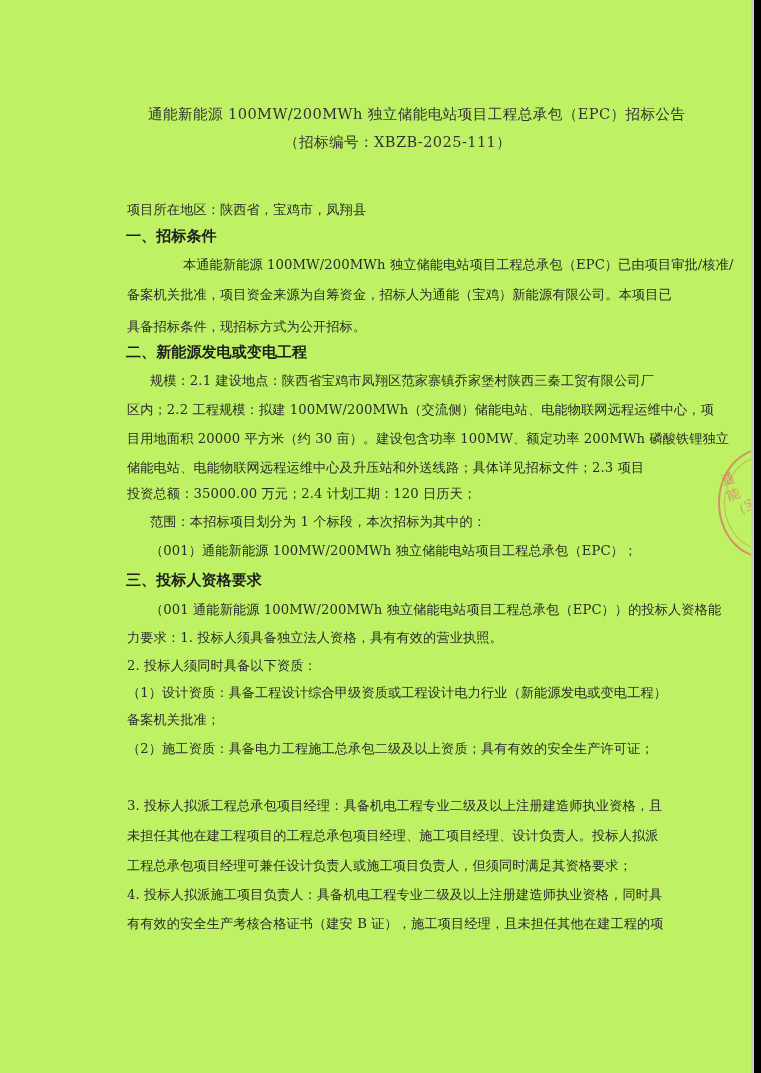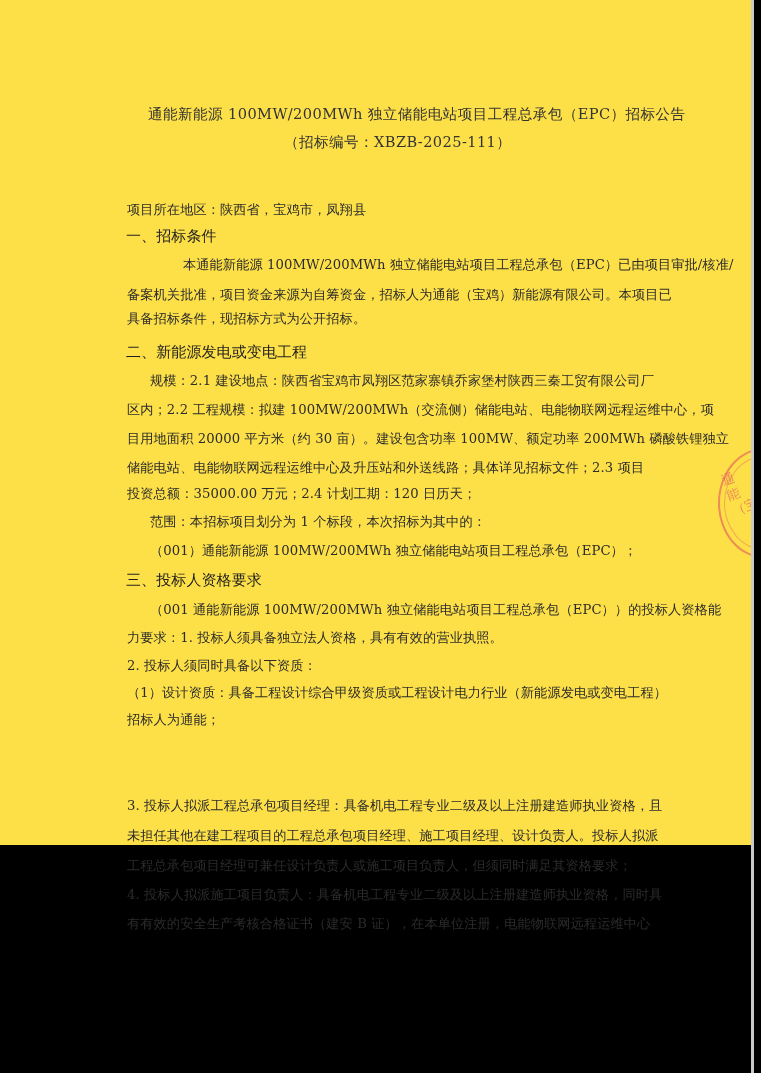--- a/index.html
+++ b/index.html
@@ -3,33 +3,33 @@
 <meta charset="utf-8">
 <style>
   html, body { margin: 0; padding: 0; }
   body {
     width: 761px; height: 1073px; overflow: hidden; position: relative;
     background: #000000;
     font-family: "DejaVu Serif", "Liberation Serif", serif;
     color: #2b2b2b;
   }
   .page {
-    position: absolute; left: 0; top: 0; width: 754px; height: 845px;
-    background: #fde047;
+    position: absolute; left: 0; top: 0; width: 754px; height: 1073px;
+    background: #bef264;
   }
   .page-edge {
     position: absolute; left: 751px; top: 0; width: 3px; height: 1073px;
     background: #c9c9c9;
   }
   .line {
     position: absolute; white-space: nowrap; font-size: 13.2px; line-height: 18px;
     letter-spacing: 0.1px;
   }
   .title { font-size: 14.6px; letter-spacing: 0.4px; color: #333; }
-  .heading { font-family: "DejaVu Sans", "Liberation Sans", sans-serif; font-weight: normal; font-size: 15px; color: #1e1e1e; }
+  .heading { font-family: "DejaVu Sans", "Liberation Sans", sans-serif; font-weight: bold; font-size: 15px; color: #1e1e1e; }
   .stamp {
     position: absolute; left: 718px; top: 448px; width: 92px; height: 110px;
     border: 2px solid rgba(225, 70, 100, 0.55); border-radius: 50%;
     box-sizing: border-box;
   }
   .stamp-inner {
     position: absolute; left: 724px; top: 456px; width: 80px; height: 94px;
     border: 1px solid rgba(225, 70, 100, 0.35); border-radius: 50%;
     box-sizing: border-box;
   }
@@ -46,42 +46,43 @@
 <div class="page">
 
   <div class="line title" style="left:148px; top:105px;">通能新能源 100MW/200MWh 独立储能电站项目工程总承包（EPC）招标公告</div>
   <div class="line title" style="left:284px; top:133px;">（招标编号：XBZB-2025-111）</div>
 
   <div class="line" style="left:127px; top:201px;">项目所在地区：陕西省，宝鸡市，凤翔县</div>
 
   <div class="line heading" style="left:126px; top:227px;">一、招标条件</div>
   <div class="line" style="left:150px; top:256px;margin-left:33px;">本通能新能源 100MW/200MWh 独立储能电站项目工程总承包（EPC）已由项目审批/核准/</div>
   <div class="line" style="left:127px; top:286px;">备案机关批准，项目资金来源为自筹资金，招标人为通能（宝鸡）新能源有限公司。本项目已</div>
-  <div class="line" style="left:127px; top:310px;">具备招标条件，现招标方式为公开招标。</div>
+  <div class="line" style="left:127px; top:318px;">具备招标条件，现招标方式为公开招标。</div>
 
   <div class="line heading" style="left:126px; top:343px;">二、新能源发电或变电工程</div>
   <div class="line" style="left:150px; top:372px;">规模：2.1 建设地点：陕西省宝鸡市凤翔区范家寨镇乔家堡村陕西三秦工贸有限公司厂</div>
   <div class="line" style="left:127px; top:401px;">区内；2.2 工程规模：拟建 100MW/200MWh（交流侧）储能电站、电能物联网远程运维中心，项</div>
   <div class="line" style="left:127px; top:430px;">目用地面积 20000 平方米（约 30 亩）。建设包含功率 100MW、额定功率 200MWh 磷酸铁锂独立</div>
   <div class="line" style="left:127px; top:459px;">储能电站、电能物联网远程运维中心及升压站和外送线路；具体详见招标文件；2.3 项目</div>
   <div class="line" style="left:127px; top:485px;">投资总额：35000.00 万元；2.4 计划工期：120 日历天；</div>
   <div class="line" style="left:150px; top:513px;">范围：本招标项目划分为 1 个标段，本次招标为其中的：</div>
   <div class="line" style="left:150px; top:542px;">（001）通能新能源 100MW/200MWh 独立储能电站项目工程总承包（EPC）；</div>
 
   <div class="line heading" style="left:126px; top:571px;">三、投标人资格要求</div>
   <div class="line" style="left:150px; top:601px;">（001 通能新能源 100MW/200MWh 独立储能电站项目工程总承包（EPC））的投标人资格能</div>
   <div class="line" style="left:127px; top:629px;">力要求：1. 投标人须具备独立法人资格，具有有效的营业执照。</div>
   <div class="line" style="left:127px; top:657px;">2. 投标人须同时具备以下资质：</div>
   <div class="line" style="left:127px; top:684px;">（1）设计资质：具备工程设计综合甲级资质或工程设计电力行业（新能源发电或变电工程）</div>
-  <div class="line" style="left:127px; top:711px;">招标人为通能；</div>
+  <div class="line" style="left:127px; top:711px;">备案机关批准；</div>
+  <div class="line" style="left:127px; top:740px;">（2）施工资质：具备电力工程施工总承包二级及以上资质；具有有效的安全生产许可证；</div>
   <div class="line" style="left:127px; top:797px;">3. 投标人拟派工程总承包项目经理：具备机电工程专业二级及以上注册建造师执业资格，且</div>
   <div class="line" style="left:127px; top:857px;">工程总承包项目经理可兼任设计负责人或施工项目负责人，但须同时满足其资格要求；</div>
   <div class="line" style="left:127px; top:827px;">未担任其他在建工程项目的工程总承包项目经理、施工项目经理、设计负责人。投标人拟派</div>
   <div class="line" style="left:127px; top:886px;">4. 投标人拟派施工项目负责人：具备机电工程专业二级及以上注册建造师执业资格，同时具</div>
-  <div class="line" style="left:127px; top:915px;">有有效的安全生产考核合格证书（建安 B 证），在本单位注册，电能物联网远程运维中心</div>
+  <div class="line" style="left:127px; top:915px;">有有效的安全生产考核合格证书（建安 B 证），施工项目经理，且未担任其他在建工程的项</div>
 
   <div class="stamp-clip">
     <div class="stamp"></div>
     <div class="stamp-inner"></div>
     <div class="stamp-text">通能（宝</div>
   </div>
 </div>
 
 <div class="page-edge"></div>
 

